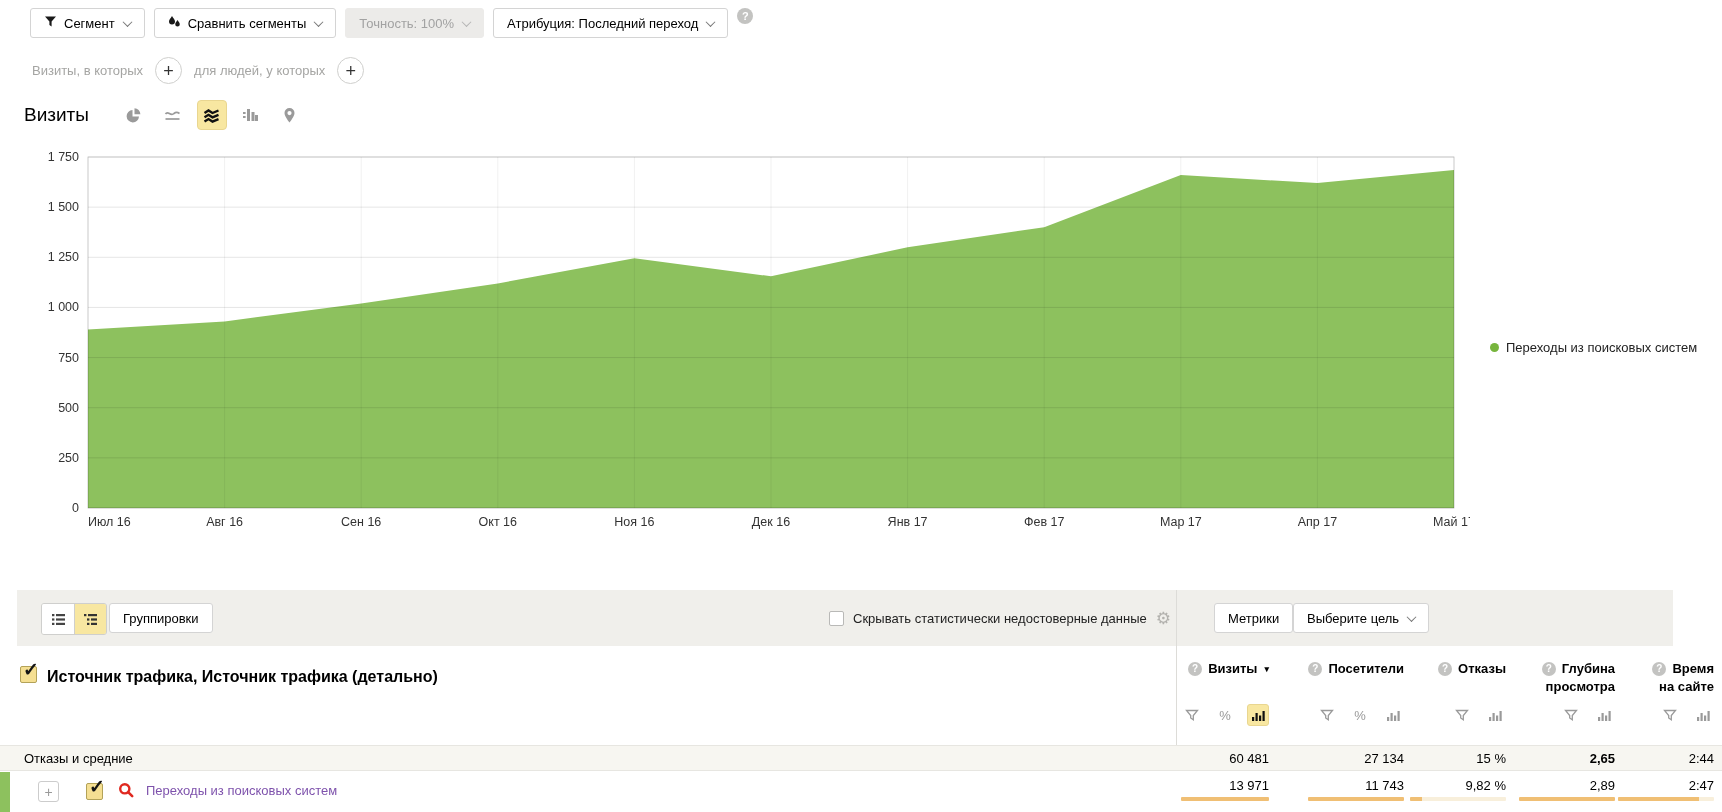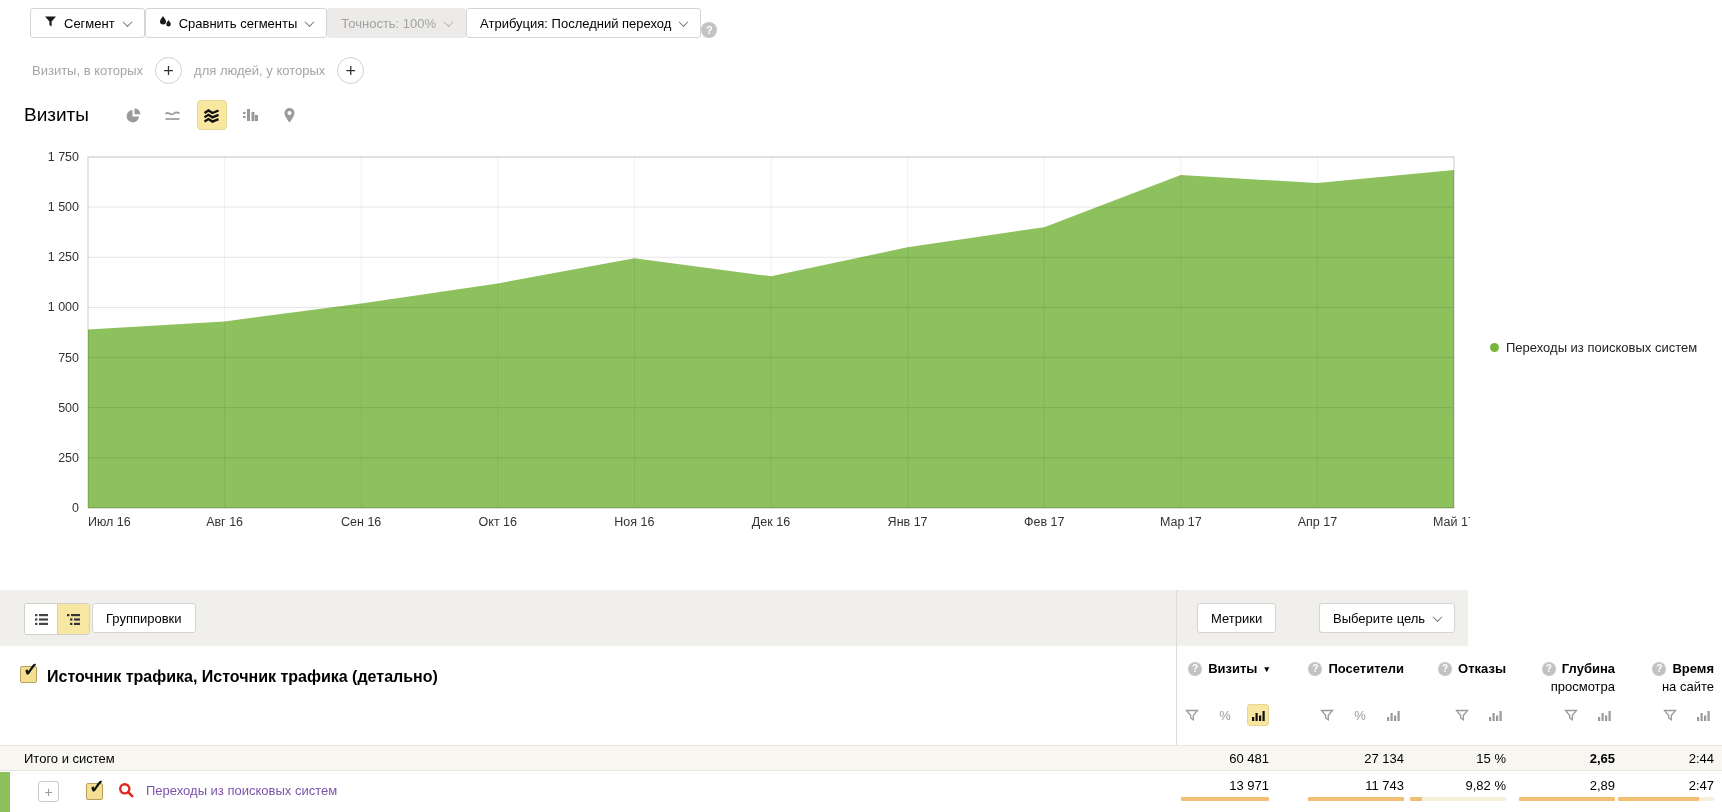--- a/index.html
+++ b/index.html
@@ -1,20 +1,20 @@
 <!DOCTYPE html>
 <html><head>
 <meta charset="utf-8">
 <style>
   * { box-sizing: border-box; margin: 0; padding: 0; }
   body { background: #fff; font-family: "Liberation Sans", sans-serif; }
   .canvas { position: relative; width: 1722px; height: 812px; background: #fff; overflow: hidden; font-size: 13px; color: #000; }
 
   
-  .toolbar { position: absolute; top: 8px; left: 30px; display: flex; align-items: flex-end; }
+  .toolbar { position: absolute; top: 8px; left: 30px; display: flex; gap: 9px; align-items: flex-start; }
   .btn { display: inline-flex; align-items: center; gap: 7px; height: 30px; padding: 0 13px;
          background: #fff; border: 1px solid #d4d4d4; border-radius: 3px; font-size: 13px; color: #000; cursor: pointer; }
   .btn.disabled { background: #ecebe9; border-color: #ecebe9; color: #a2a2a2; cursor: default; }
   .chev { width: 7px; height: 7px; border-right: 1.6px solid #777; border-bottom: 1.6px solid #777;
           transform: rotate(45deg) translate(-1px,-1px); margin-left: 2px; }
   .btn.disabled .chev { border-color: #b5b5b5; }
   .help-circle { width: 16px; height: 16px; border-radius: 50%; background: #c3c3c1; color: #fff;
                  font-size: 11px; font-weight: bold; display: inline-flex; align-items: center; justify-content: center; }
 
   
@@ -31,46 +31,46 @@
                      border-radius: 4px; cursor: pointer; }
   .ctype .icon-box.active { background: #f8e7a1; border: 1px solid #e9d690; }
 
   
   #chart-slot { position: absolute; top: 145px; left: 30px; width: 1440px; height: 392px; }
   .legend { position: absolute; top: 340px; left: 1490px; display: flex; align-items: center; gap: 7px; }
   .legend-dot { width: 9px; height: 9px; border-radius: 50%; }
   .legend-label { font-size: 13px; color: #222; }
 
   
-  .controls-bar { position: absolute; top: 590px; left: 0; width: 1468px; height: 56px; background: #f0efeb; }
+  .controls-bar { position: absolute; top: 590px; left: 17px; width: 1656px; height: 56px; background: #f0efeb; }
   .seg-toggle { position: absolute; left: 24px; top: 13px; display: flex; border: 1px solid #cfcfcd; border-radius: 3px; overflow: hidden; }
   .seg-toggle .tbtn { width: 32px; height: 30px; display: flex; align-items: center; justify-content: center; background: #fff; cursor: pointer; }
   .seg-toggle .tbtn + .tbtn { border-left: 1px solid #cfcfcd; }
   .seg-toggle .tbtn.active { background: #f8e7a1; }
   .btn-groupings { position: absolute; left: 92px; top: 13px; }
   .hide-check { position: absolute; left: 812px; top: 20px; display: flex; align-items: center; gap: 9px; }
   .checkbox-empty { width: 15px; height: 15px; border: 1px solid #b9b9b7; border-radius: 2px; background: #fff; cursor: pointer; }
   .hide-label { color: #222; font-size: 13px; }
   .gear { font-size: 17px; color: #b3b2ae; line-height: 1; cursor: pointer; }
   .btn-metrics { position: absolute; left: 1197px; top: 13px; }
-  .btn-goal { position: absolute; left: 1276px; top: 13px; margin-left: 43px; }
+  .btn-goal { position: absolute; left: 1276px; top: 13px; }
   .v-divider { position: absolute; left: 1176px; top: 590px; width: 1px; height: 155px; background: #dddcd8; }
 
   .table-header { position: absolute; top: 646px; left: 0; width: 1722px; height: 99px; background: #fff; }
   .dim-head { position: absolute; left: 20px; top: 20px; display: flex; align-items: flex-start; gap: 10px; }
   .dim-title { font-weight: bold; font-size: 16px; padding-top: 2px; }
 
   .checkbox-yellow { position: relative; width: 17px; height: 17px; background: #f5df92; border: 1px solid #b3a258;
                      border-radius: 2px; cursor: pointer; }
   .checkbox-yellow .tick { position: absolute; top: -9px; left: 2px; font-size: 19px; font-weight: bold; color: #151515; }
 
   .mcols { position: absolute; left: 1178px; display: flex; }
   .mcell { display: flex; flex-direction: column; align-items: flex-end; }
   .mh-line { display: flex; align-items: center; gap: 6px; font-weight: bold; font-size: 13px; }
-  .mh-line2 { font-weight: normal; font-size: 13px; margin-top: 3px; }
+  .mh-line2 { font-weight: bold; font-size: 13px; margin-top: 3px; }
   .q-circle { width: 14px; height: 14px; border-radius: 50%; background: #c3c3c1; color: #fff; font-size: 10px;
               font-weight: bold; display: inline-flex; align-items: center; justify-content: center; }
   .sort-arrow { font-size: 9px; color: #000; margin-left: 1px; }
   .fcell { display: flex; justify-content: flex-end; align-items: center; gap: 11px; }
   .ficon { display: inline-flex; align-items: center; justify-content: center; width: 22px; height: 22px; cursor: pointer; color:#9a9a9a; }
   .ficon.active { background: #f8e7a1; border: 1px solid #e9d690; border-radius: 3px; }
   .pct { font-size: 13px; color: #9a9a9a; }
 
   .totals-row { position: absolute; top: 745px; left: 0; width: 1722px; height: 26px; background: #f7f6f1;
                 border-top: 1px solid #e7e6e1; border-bottom: 1px solid #e7e6e1; }
@@ -237,20 +237,25 @@
           <rect x="4" y="5.4" width="2.4" height="2.2" fill="#333"></rect>
             <rect x="8" y="5.4" width="6" height="2.2" fill="#333"></rect>
           <rect x="4" y="9.8" width="2.4" height="2.2" fill="#333"></rect>
             <rect x="8" y="9.8" width="6" height="2.2" fill="#333"></rect>
         </svg>
       </span>
     </div>
     <button class="btn btn-groupings">
       <span>Группировки</span>
     </button>
+    <div class="hide-check">
+      <span class="checkbox-empty"></span>
+      <span class="hide-label">Скрывать статистически недостоверные данные</span>
+      <span class="gear">⚙</span>
+    </div>
     <button class="btn btn-metrics">
       <span>Метрики</span>
     </button>
     <button class="btn btn-goal">
       <span>Выберите цель</span>
       <span class="chev"></span>
     </button>
   </div>
 
   <div class="table-header">
@@ -376,21 +381,21 @@
               <rect x="11.5" y="2" width="2.2" height="10" fill="#9a9a9a"></rect>
             </svg>
           </div>
         </div>
       </div>
   </div>
 
   <div class="v-divider"></div>
 
   <div class="totals-row">
-    <span class="totals-label">Итого и систем</span>
+    <span class="totals-label">Отказы и средние</span>
     <div class="mcols totals-vals" id="totals-values">
         <div class="mcell" style="width: 91px;">
           <div class="num">60 481</div>
         </div>
         <div class="mcell" style="width: 135px;">
           <div class="num">27 134</div>
         </div>
         <div class="mcell" style="width: 102px;">
           <div class="num">15 %</div>
         </div>

